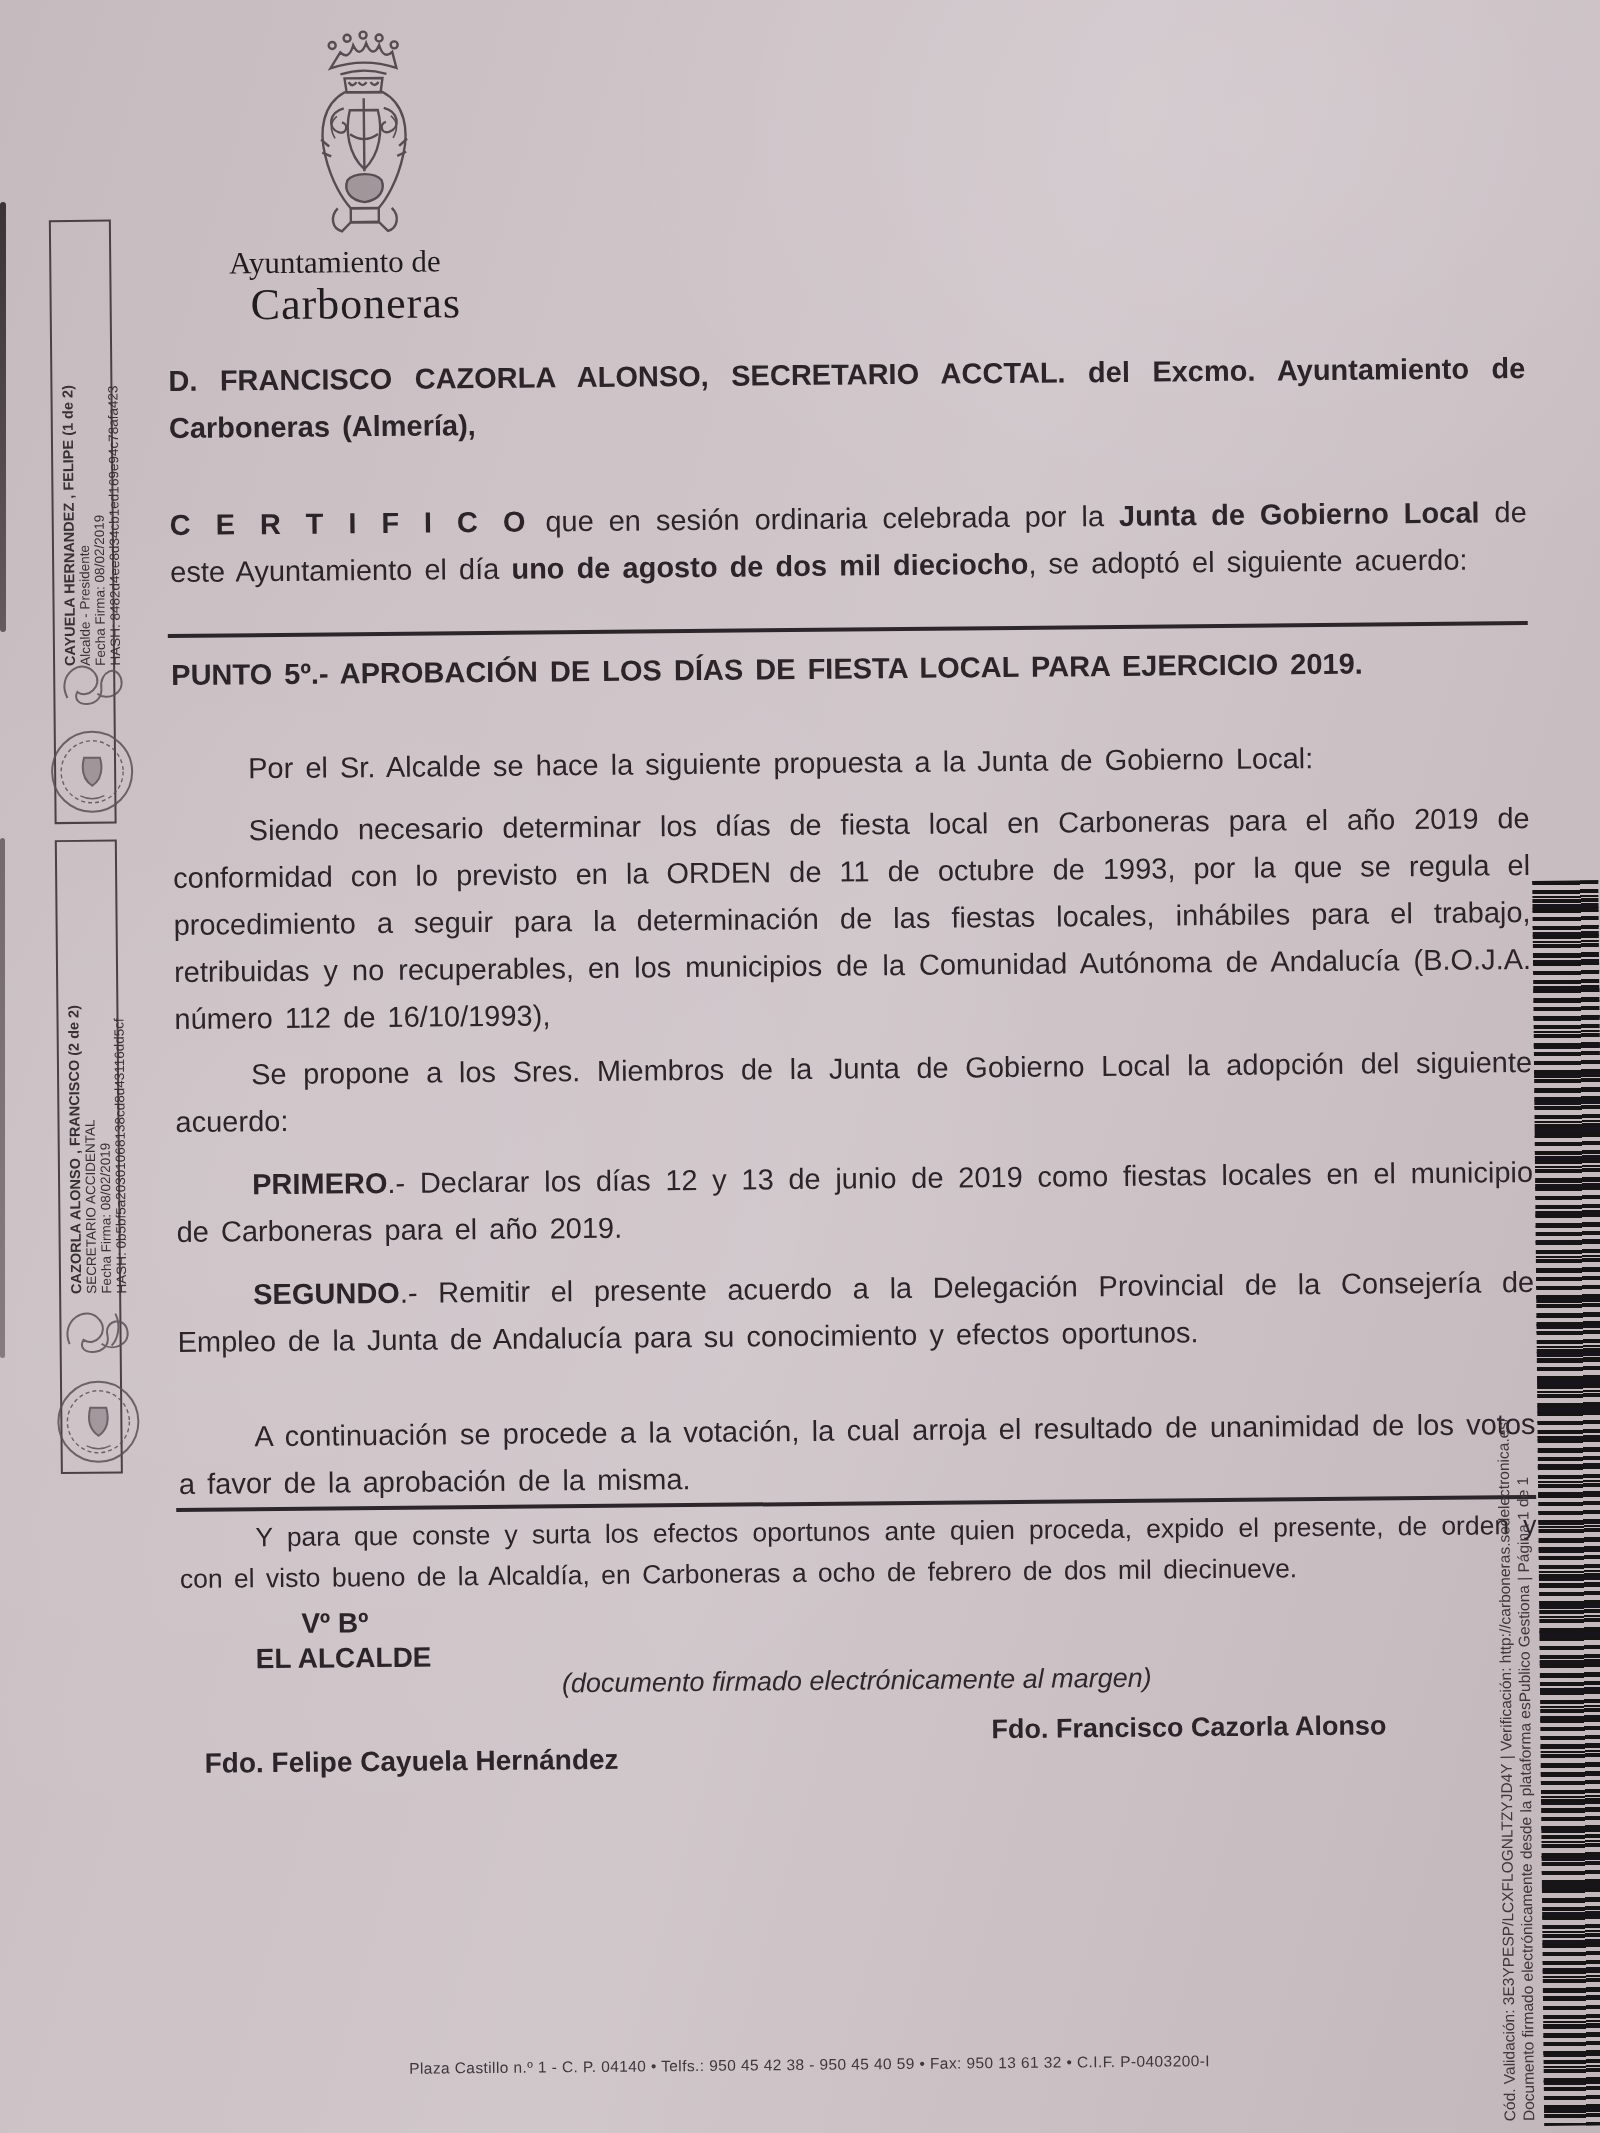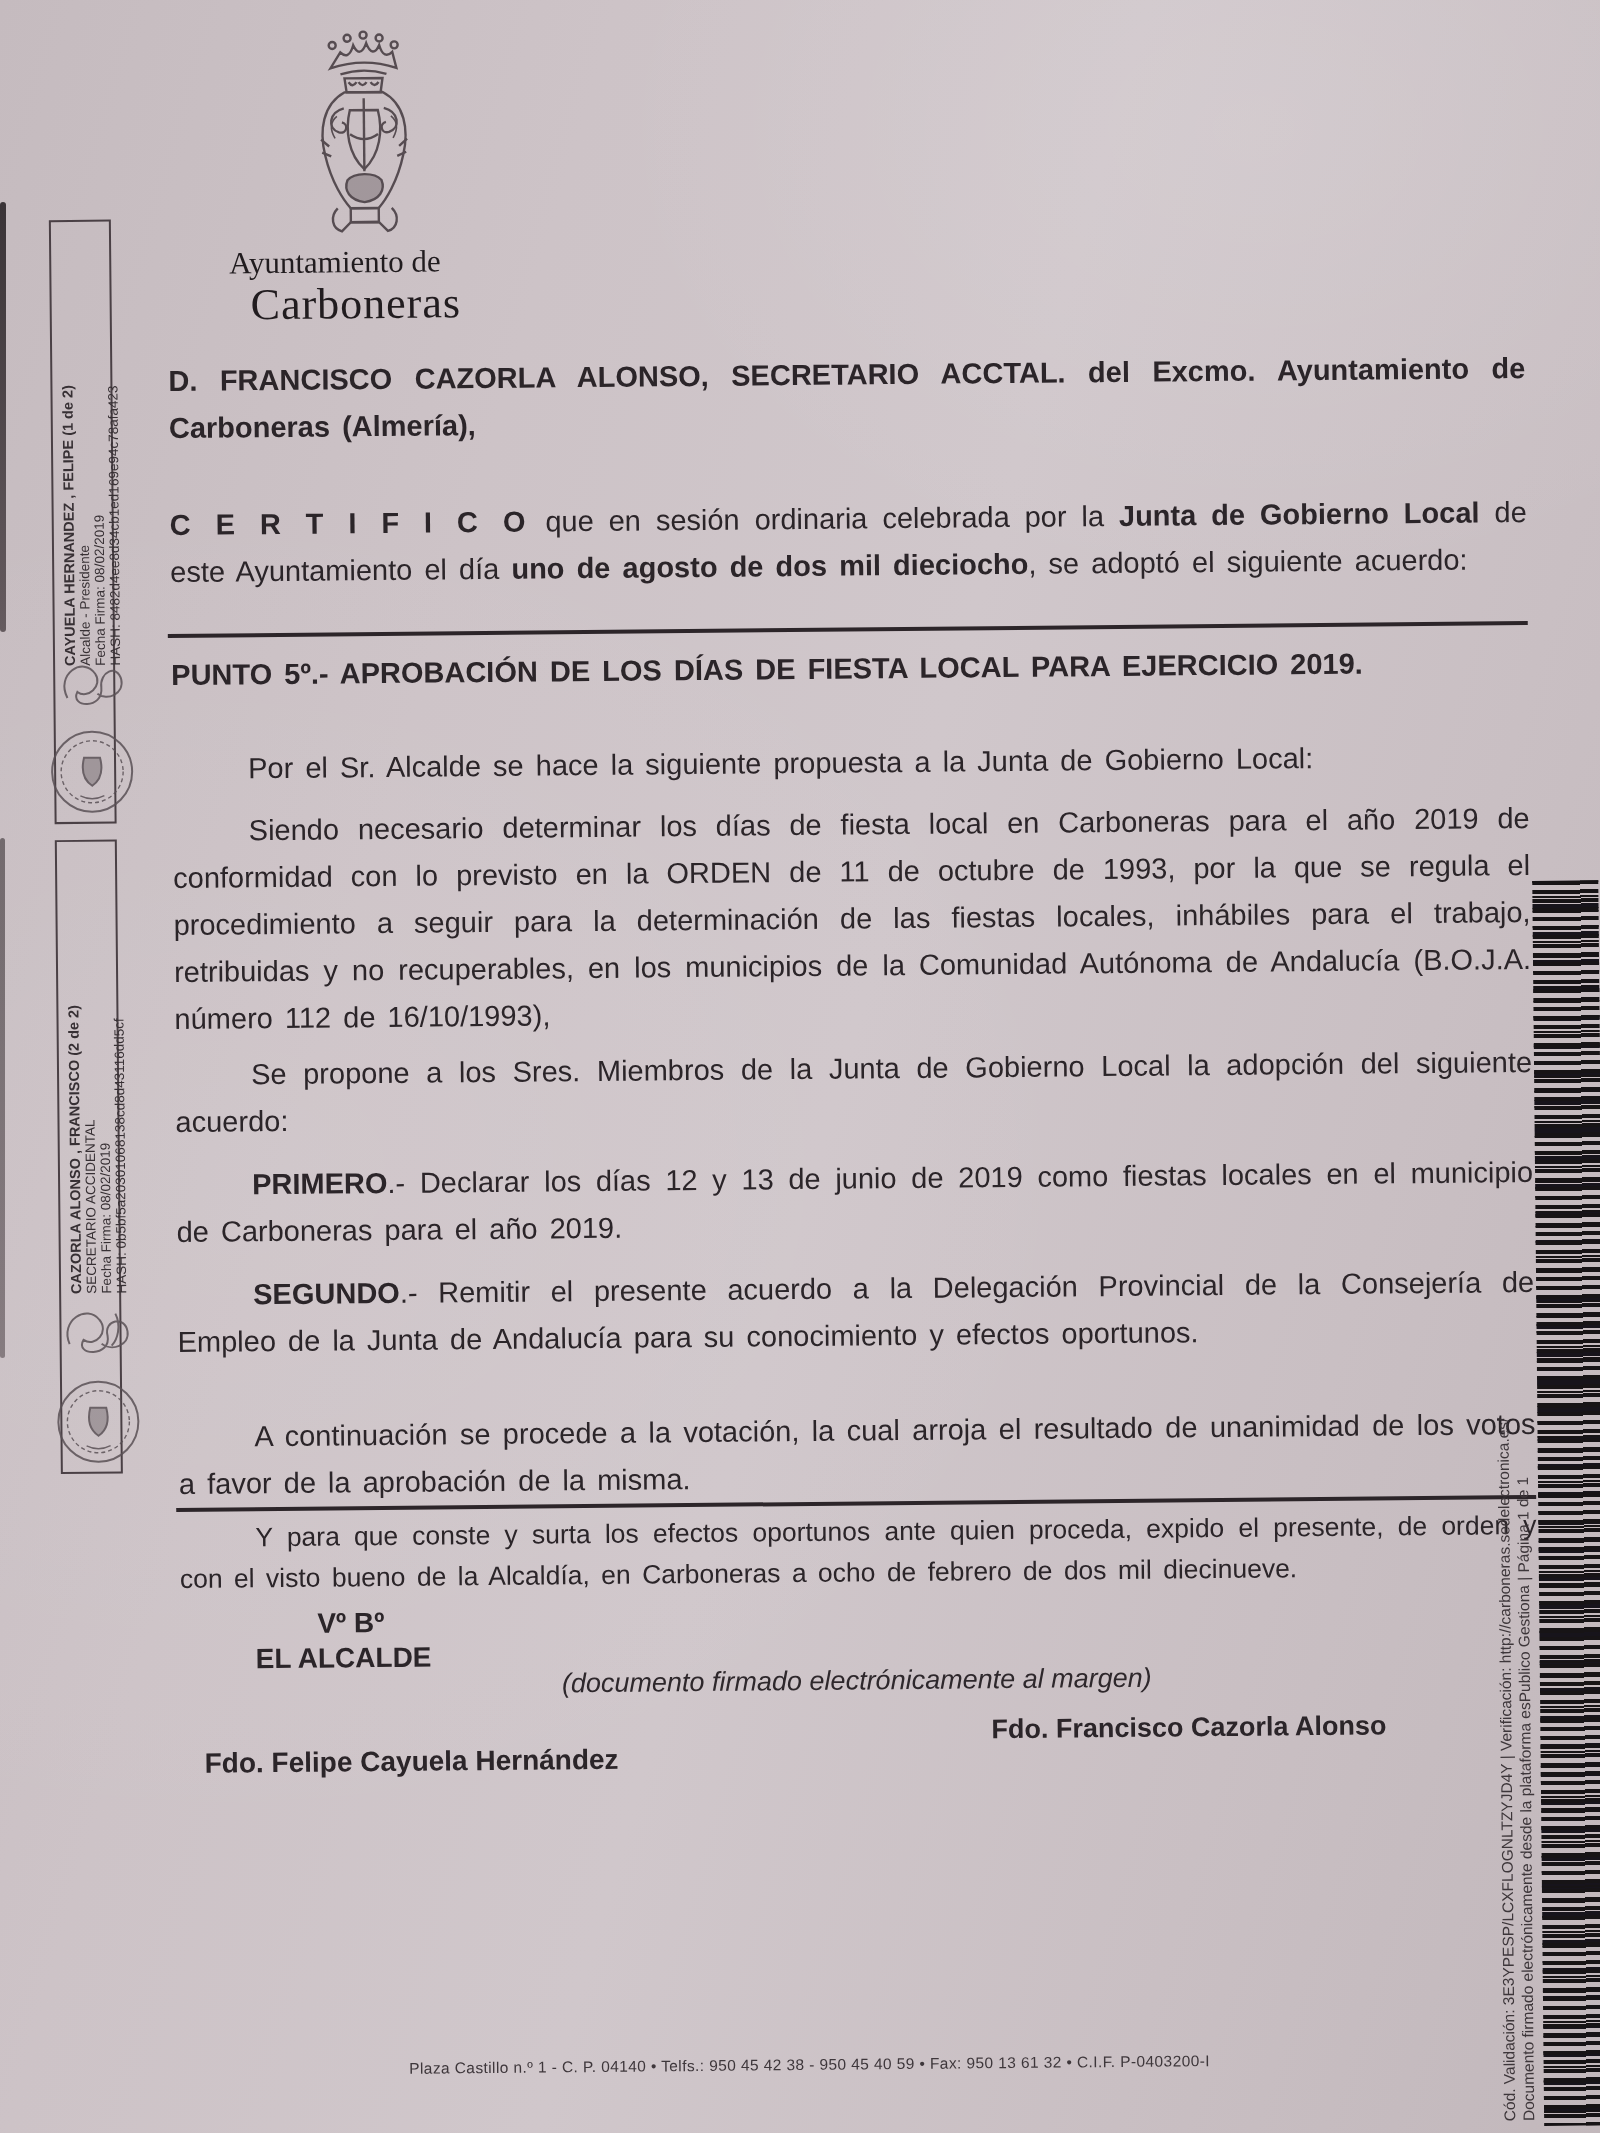--- a/index.html
+++ b/index.html
@@ -146,21 +146,21 @@
   <p class="abs para ind" style="top:1156px;"><span class="b">PRIMERO</span><span>.- Declarar los días 12 y 13 de junio de 2019 como fiestas locales en el municipio de Carboneras para el año 2019.</span></p>
 
   <p class="abs para ind" style="top:1266px;"><span class="b">SEGUNDO</span><span>.- Remitir el presente acuerdo a la Delegación Provincial de la Consejería de Empleo de la Junta de Andalucía para su conocimiento y efectos oportunos.</span></p>
 
   <p class="abs para ind" style="top:1408px;">A continuación se procede a la votación, la cual arroja el resultado de unanimidad de los votos a favor de la aprobación de la misma.</p>
 
   <div class="abs rule" style="top:1502px;"></div>
 
   <p class="abs para ind small-close" style="top:1512px;">Y para que conste y surta los efectos oportunos ante quien proceda, expido el presente, de orden y con el visto bueno de la Alcaldía, en Carboneras a ocho de febrero de dos mil diecinueve.</p>
 
-  <div class="abs sig" style="left:312px;top:1603px;">Vº Bº</div>
+  <div class="abs sig" style="left:296px;top:1603px;">Vº Bº</div>
   <div class="abs sig" style="left:250px;top:1638px;">EL ALCALDE</div>
   <div class="abs nota" style="left:556px;top:1666px;">(documento firmado electrónicamente al margen)</div>
   <div class="abs sig" style="left:985px;top:1716px;font-size:27px;">Fdo.  Francisco Cazorla Alonso</div>
   <div class="abs sig" style="left:198px;top:1742px;">Fdo. Felipe Cayuela Hernández</div>
 
   <div class="abs barcode"></div>
   <div class="abs sidecap">
     <div>Cód. Validación: 3E3YPESP/LCXFLOGNLTZYJD4Y | Verificación: http://carboneras.sedelectronica.es/</div>
     <div>Documento firmado electrónicamente desde la plataforma esPublico Gestiona | Página 1 de 1</div>
   </div>

